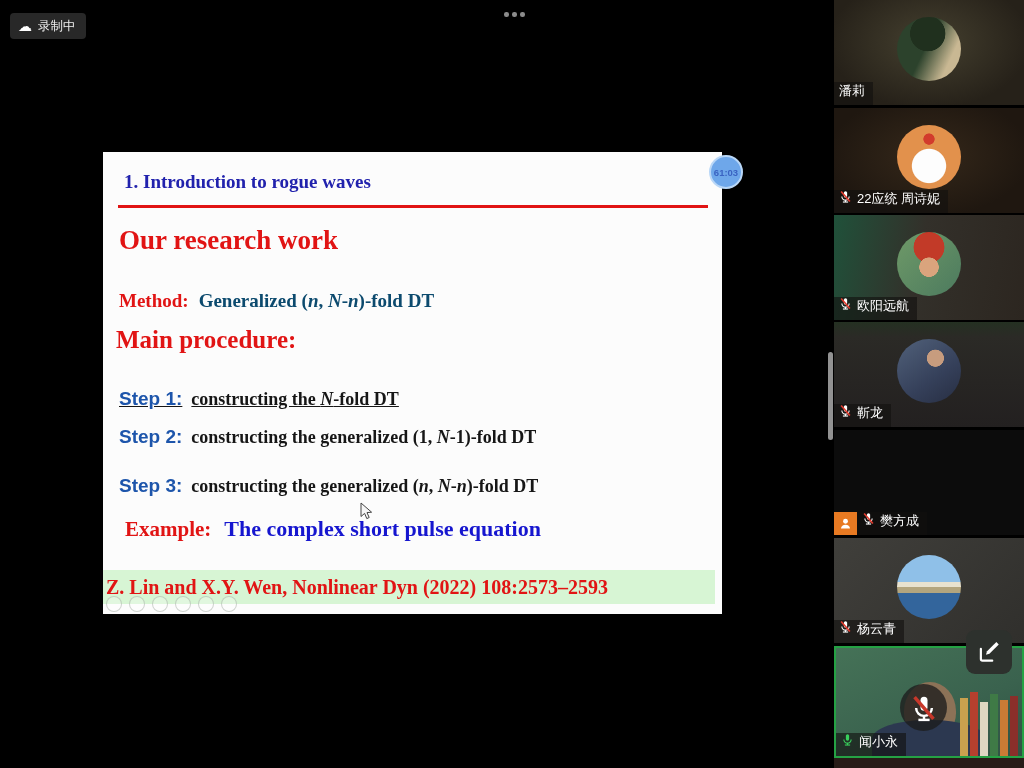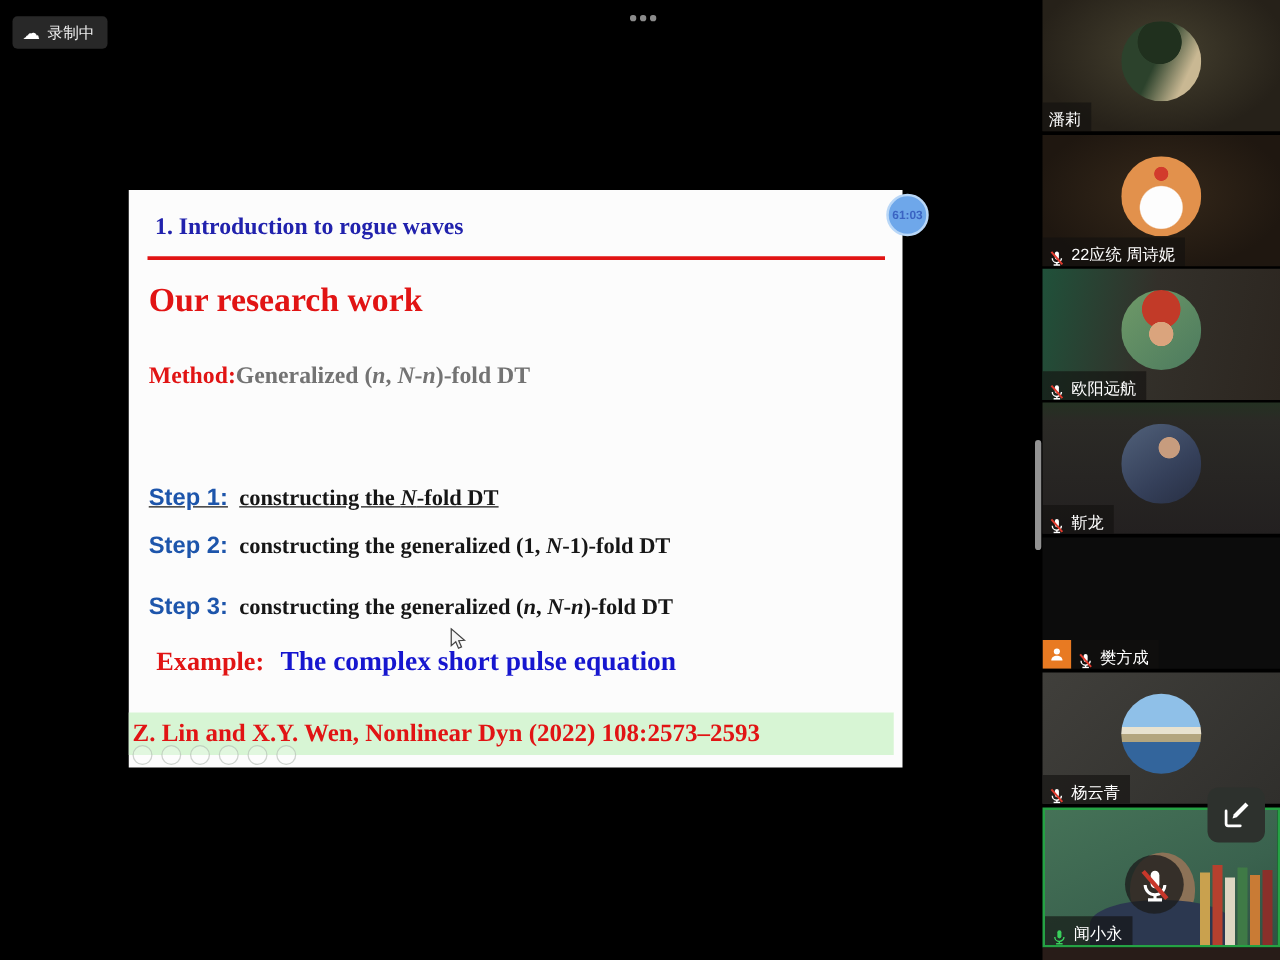--- a/index.html
+++ b/index.html
@@ -22,21 +22,21 @@
   
   #slide{
     left:103px;top:152px;width:619px;height:462px;background:#fcfcfc;
     font-family:"Liberation Serif",serif;
   }
   .slide-title{left:21px;top:19px;font-size:19px;font-weight:bold;color:#2122ad;white-space:nowrap;}
   .red-line{left:15px;top:53px;width:590px;height:3px;background:#e11414;}
   .heading{left:16px;top:73px;font-size:27px;font-weight:bold;color:#e11414;white-space:nowrap;}
   .method-row{left:16px;top:138px;font-size:19px;font-weight:bold;white-space:nowrap;}
   .method-label{color:#e11414;}
-  .method-value{color:#737373;margin-left:0;}
+  .method-value{color:#0c4a6e;margin-left:10px;}
   .mainproc{left:13px;top:174px;font-size:25px;font-weight:bold;color:#e11414;white-space:nowrap;}
   .step{white-space:nowrap;font-size:18px;font-weight:bold;color:#161616;}
   .step-label{font-family:"Liberation Sans",sans-serif;font-size:19px;font-weight:bold;color:#1d55ab;margin-right:9px;}
   #step-0{left:16px;top:236px;text-decoration:underline;} #step-1{left:16px;top:274px;} #step-2{left:16px;top:323px;text-align:center;}
   .example-row{left:22px;top:364px;white-space:nowrap;}
   .example-label{font-size:21px;font-weight:bold;color:#e11414;}
   .example-value{font-size:22px;font-weight:bold;color:#1616cf;margin-left:13px;}
   .citation{
     left:0;top:418px;width:612px;height:34px;background:#d7f5d4;
     display:flex;align-items:center;padding-left:3px;box-sizing:border-box;
@@ -84,21 +84,21 @@
   #tile-3 .av{background:
       radial-gradient(circle at 60% 30%,#c79c7e 0 14%,transparent 15%),
       linear-gradient(145deg,#51617a 0%,#35405a 60%,#272e42 100%);}
   #tile-4 .av{left:66px;top:20px;width:58px;height:58px;background:#1f6ee8;
       display:flex;align-items:center;justify-content:center;
       color:#fff;font-size:16px;letter-spacing:1px;}
   #tile-5 .av{background:linear-gradient(180deg,#8fc0e8 0 42%,#e8e2cf 42% 50%,#b3a57e 50% 60%,#33659c 60% 100%);}
 
   .namerow{position:absolute;left:0;bottom:0;display:flex;align-items:stretch;z-index:5;}
   .namebar{
-    display:flex;align-items:flex-end;gap:5px;background:rgba(18,16,14,.62);
+    display:flex;align-items:flex-start;gap:5px;background:rgba(18,16,14,.62);
     height:23px;padding:0 8px 0 5px;font-size:13px;color:#fff;white-space:nowrap;
   }
   .host-badge{width:23px;height:23px;background:#e87a22;display:flex;align-items:center;justify-content:center;}
 
   
   .head{position:absolute;left:68px;top:34px;width:52px;height:58px;border-radius:50% 50% 46% 46%;background:#8c7257;}
   .shoulders{position:absolute;left:36px;top:72px;width:114px;height:40px;border-radius:48% 48% 0 0;background:#2c3850;}
   .mute-overlay{
     position:absolute;left:64px;top:36px;width:47px;height:47px;border-radius:50%;
     background:rgba(28,28,28,.78);display:flex;align-items:center;justify-content:center;
@@ -133,20 +133,21 @@
 
 <div class="abs" id="slide">
   <div class="abs slide-title">1. Introduction to rogue waves</div>
   <div class="abs red-line"></div>
   <div class="abs heading">Our research work</div>
 
   <div class="abs method-row">
     <span class="method-label">Method:</span><span class="method-value"><span>Generalized (</span><i>n</i><span>, </span><i>N</i><span>-</span><i>n</i><span>)-fold DT</span></span>
   </div>
 
+  <div class="abs mainproc">Main procedure:</div>
 
   <div class="abs step" id="step-0">
     <span class="step-label">Step 1:</span><span><span>constructing the </span><i>N</i><span>-fold DT</span><i></i><span></span><i></i><span></span></span>
   </div>
   <div class="abs step" id="step-1">
     <span class="step-label">Step 2:</span><span><span>constructing the generalized (1, </span><i>N</i><span>-1)-fold DT</span><i></i><span></span><i></i><span></span></span>
   </div>
   <div class="abs step" id="step-2">
     <span class="step-label">Step 3:</span><span><span>constructing the generalized (</span><i>n</i><span>, </span><i>N</i><span>-</span><i>n</i><span>)-fold DT</span></span>
   </div>

